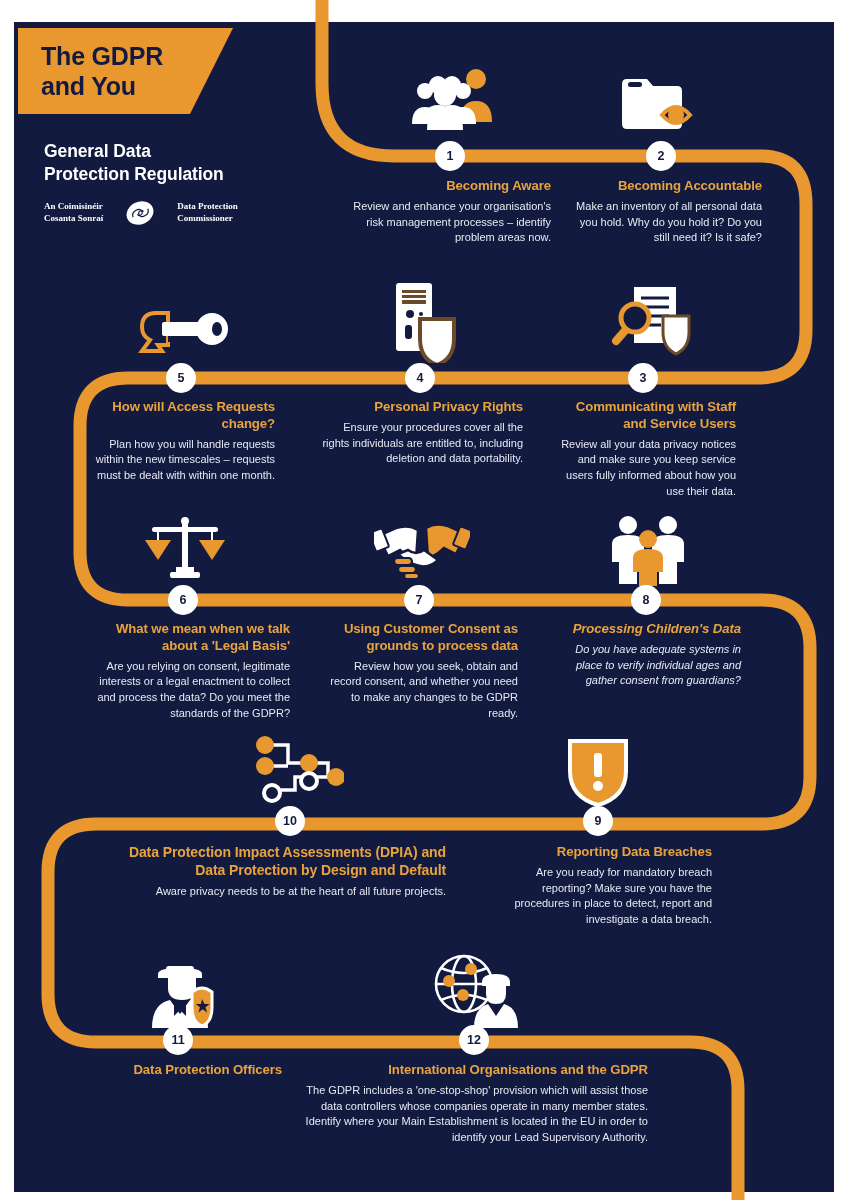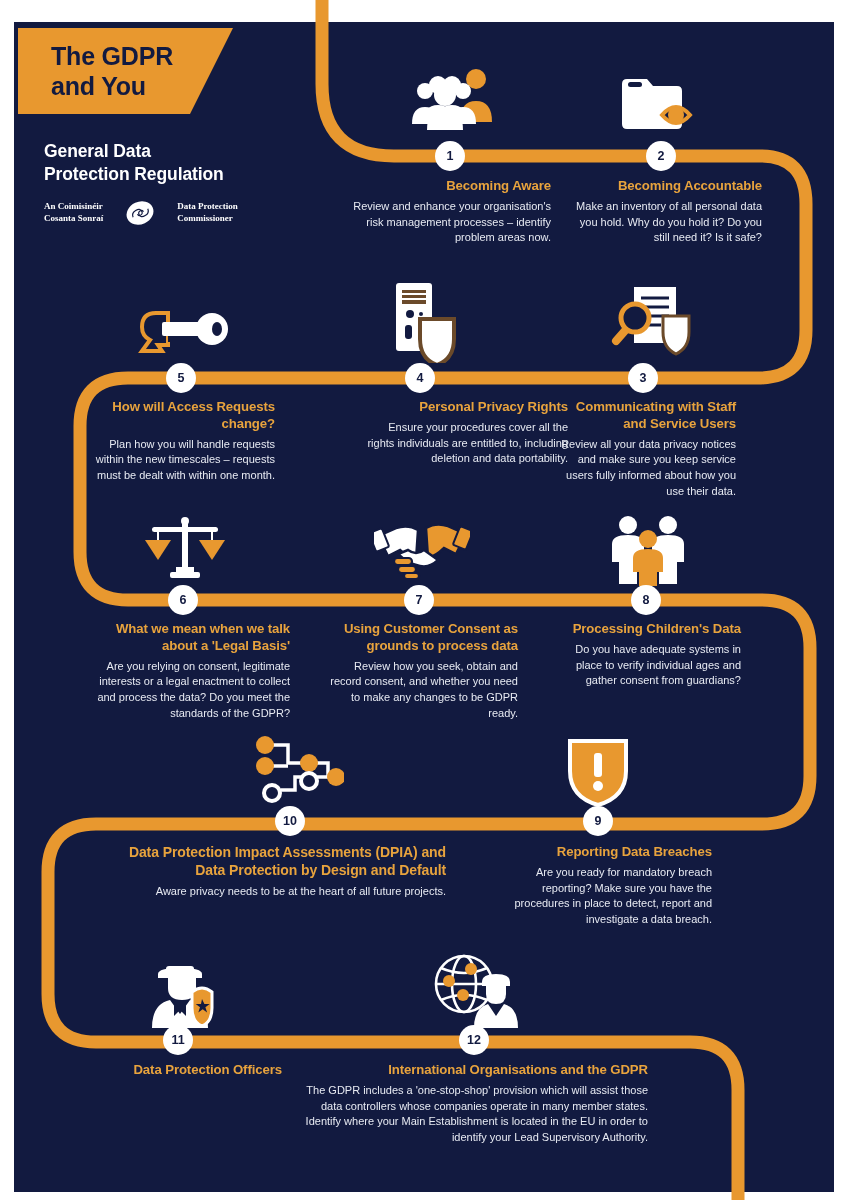--- a/index.html
+++ b/index.html
@@ -30,21 +30,21 @@
     width: 848px; height: 1200px;
     pointer-events: none;
   }
   
   .title-banner {
     position: absolute;
     left: 18px; top: 28px;
     width: 215px; height: 86px;
     background: #e8982f;
     clip-path: polygon(0 0, 100% 0, 80% 100%, 0 100%);
-    padding: 14px 0 0 33px;
+    padding: 14px 0 0 23px;
   }
   .title-banner .t {
     color: #121a40;
     font-size: 25px;
     font-weight: bold;
     line-height: 1.18;
     letter-spacing: -0.2px;
   }
   .subtitle {
     position: absolute;
@@ -215,21 +215,21 @@
         <line x1="16" y1="18" x2="40" y2="18"></line>
       </g>
     <circle cx="24" cy="33" r="4" fill="#121a40"></circle>
       <circle cx="35" cy="33" r="2" fill="#121a40"></circle>
     <rect x="19" y="44" width="7" height="14" rx="3" fill="#121a40"></rect>
     <path d="M34 38 h34 v20 q0 20-17 26 q-17-6-17-26 z" fill="#ffffff" stroke="#6b4a2a" stroke-width="4"></path>
   </svg>
   <div class="badge" style="left:405px;top:363px;">
     <span>4</span>
   </div>
-  <div class="step" style="left:318px;top:399px;width:205px;margin-left:45px;">
+  <div class="step" style="left:318px;top:399px;width:205px;">
     <div class="step-title">Personal Privacy Rights</div>
     <div class="step-body">Ensure your procedures cover all the rights individuals are entitled to, including deletion and data portability.</div>
   </div>
 
   <svg class="icon" style="left:134px;top:305px;width:100px;height:50px;" viewBox="0 0 100 50">
     <path d="M22 8 q-14 0-14 14 q0 9 8 13 l-8 11 h20 l-4-6 h10 v-32 z" fill="none" stroke="#e8982f" stroke-width="4"></path>
     <rect x="28" y="17" width="46" height="14" rx="2" fill="#ffffff"></rect>
     <g fill="#121a40">
         <rect x="34" y="31" width="4" height="6"></rect>
         <rect x="44" y="31" width="4" height="6"></rect>
@@ -297,21 +297,21 @@
       <path d="M46 30 q0-9 16-9 q16 0 16 9 v18 h-7 v22 h-18 v-22 h-7 z"></path>
     </g>
     <g fill="#e8982f">
       <circle cx="42" cy="25" r="9"></circle>
       <path d="M27 44 q0-9 15-9 q15 0 15 9 v14 h-6 v14 h-18 v-14 h-6 z"></path>
     </g>
   </svg>
   <div class="badge" style="left:631px;top:585px;">
     <span>8</span>
   </div>
-  <div class="step" style="left:551px;top:621px;width:190px;">
+  <div class="step" style="left:551px;top:621px;width:190px;font-style:italic;">
     <div class="step-title">Processing Children's Data</div>
     <div class="step-body">Do you have adequate systems in place to verify individual ages and gather consent from guardians?</div>
   </div>
 
   <svg class="icon" style="left:566px;top:735px;width:64px;height:72px;" viewBox="0 0 64 72">
     <path d="M4 6 h56 v30 q0 26-28 34 q-28-8-28-34 z" fill="#e8982f" stroke="#ffffff" stroke-width="4"></path>
     <rect x="28" y="18" width="8" height="24" rx="3" fill="#ffffff"></rect>
     <circle cx="32" cy="51" r="5" fill="#ffffff"></circle>
   </svg>
   <div class="badge" style="left:583px;top:806px;">

